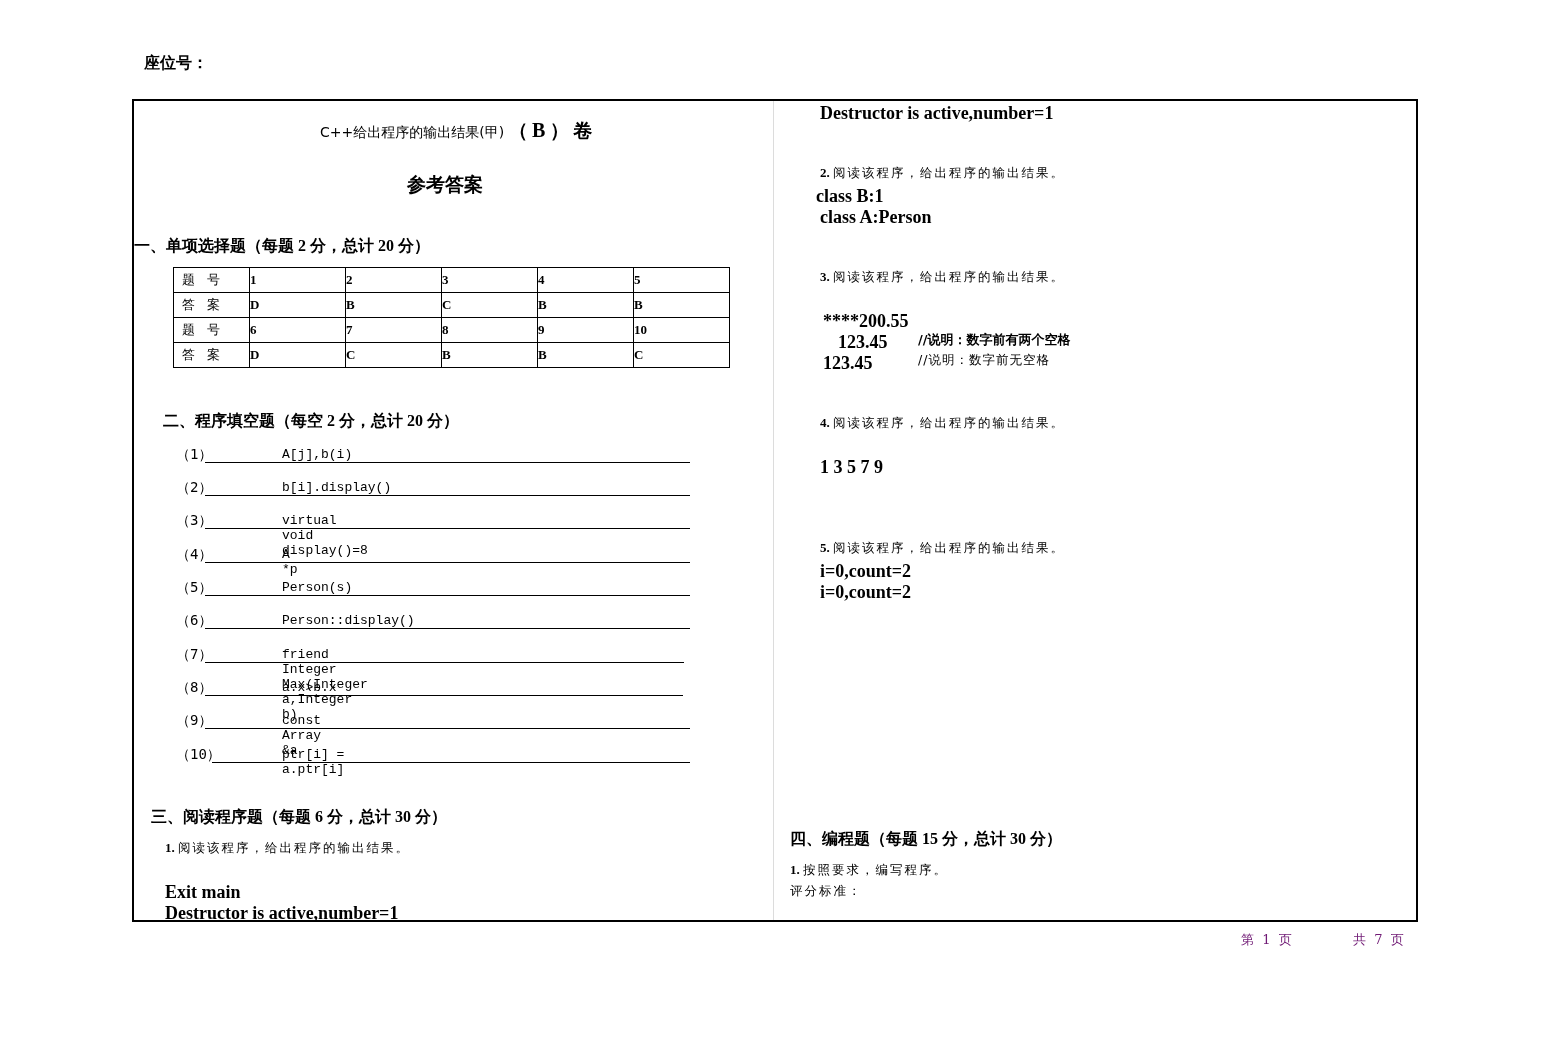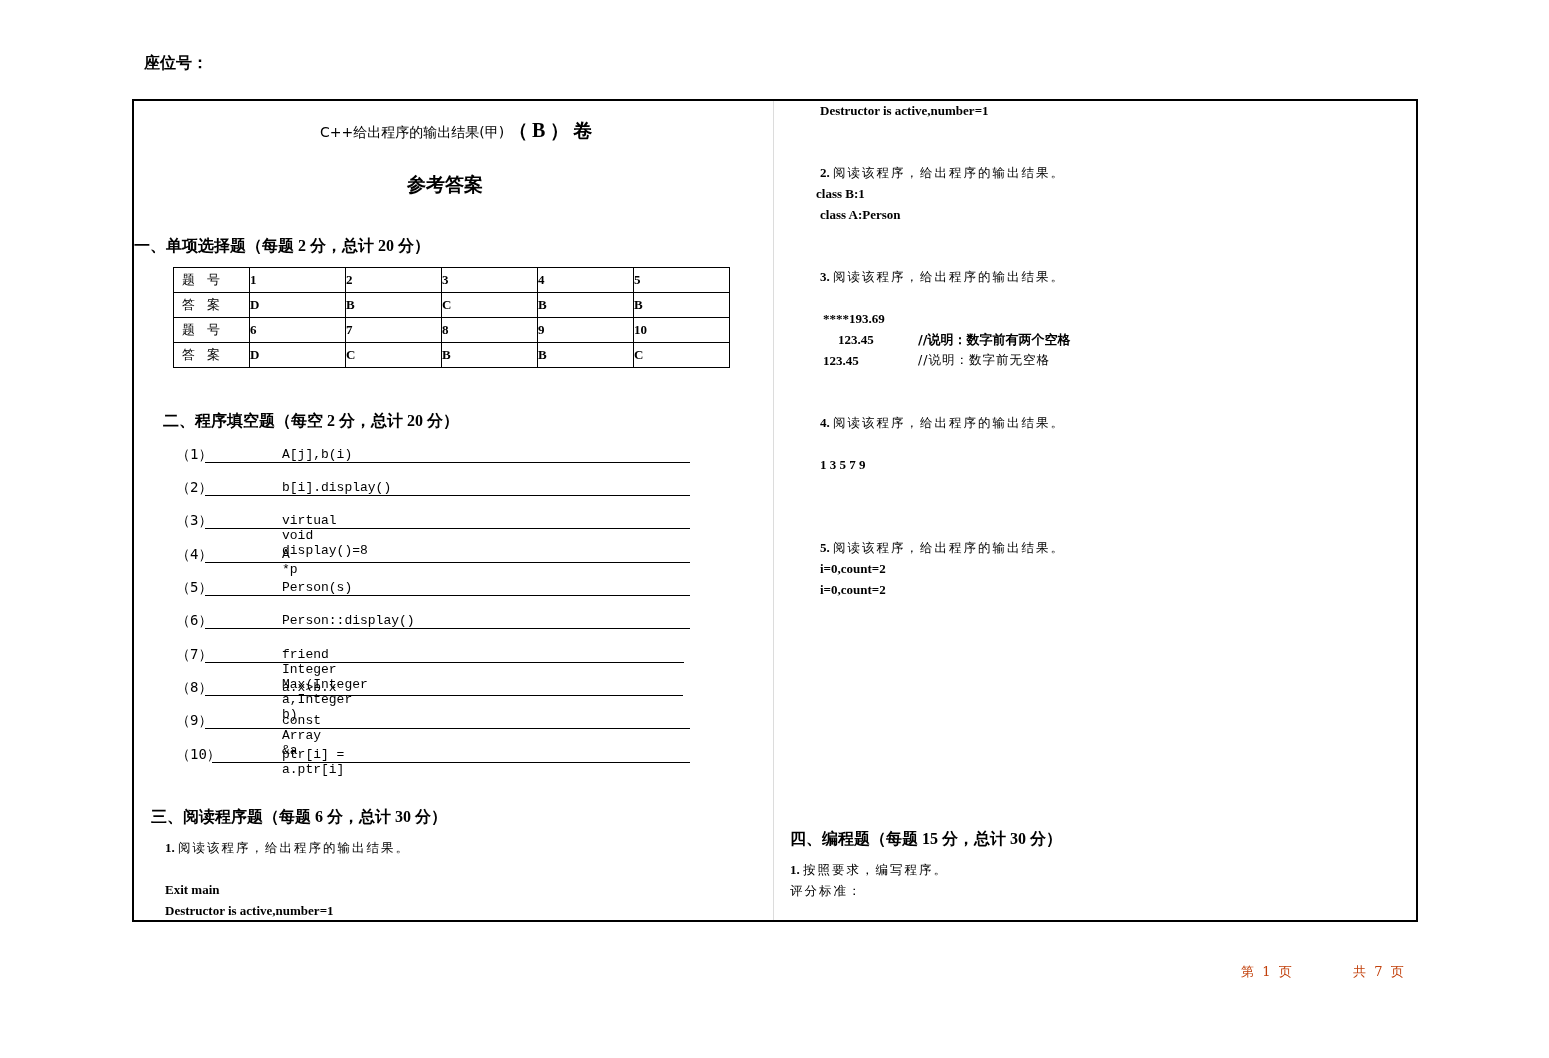--- a/index.html
+++ b/index.html
@@ -32,25 +32,25 @@
   table.answers td.label { width: 67px; font-family: "DejaVu Sans", sans-serif; font-weight: normal; letter-spacing: 12px; padding-left: 8px; }
 
   .fill-row { position: absolute; left: 176px; height: 18px; }
   .fill-num { position: absolute; left: 0; top: 0; font-size: 14px; font-family: "DejaVu Sans Mono", monospace; }
   .fill-line { position: absolute; top: 16px; height: 1px; background: #000; }
   .fill-ans { position: absolute; left: 106px; top: 1px; font-size: 13px; font-family: "Liberation Mono", "DejaVu Sans Mono", monospace; }
 
   .q-text { font-size: 13px; }
   .q-text .num { font-weight: bold; }
   .q-text .cn { font-family: "DejaVu Sans", sans-serif; letter-spacing: 2px; font-size: 12.5px; }
-  .out { font-size: 13px; font-weight: bold; }
+  .out { font-size: 18px; font-weight: bold; }
   .note-b { font-family: "DejaVu Sans", sans-serif; font-weight: bold; font-size: 13px; }
   .note-n { font-family: "DejaVu Sans", sans-serif; font-weight: normal; font-size: 12.5px; letter-spacing: 1px; }
 
-  .footer { font-size: 13px; font-family: "DejaVu Serif", serif; color: #c2410c; letter-spacing: 0; margin-top: 32px; }
+  .footer { font-size: 13px; font-family: "DejaVu Serif", serif; color: #701a75; letter-spacing: 0; }
 </style>
 </head>
 <body>
 
 <div class="abs seat">座位号：</div>
 
 <div class="frame"></div>
 <div class="divider"></div>
 
 <div class="abs title-line">
@@ -168,21 +168,21 @@
   <span class="num">2.</span>
   <span class="cn">阅读该程序，给出程序的输出结果。</span>
 </div>
 <div class="abs out" style="left:816px; top:186px;">class B:1</div>
 <div class="abs out" style="left:820px; top:207px;">class A:Person</div>
 
 <div class="abs q-text" style="left:820px; top:269px;">
   <span class="num">3.</span>
   <span class="cn">阅读该程序，给出程序的输出结果。</span>
 </div>
-<div class="abs out" style="left:823px; top:311px;">****193.69</div>
+<div class="abs out" style="left:823px; top:311px;">****200.55</div>
 <div class="abs out" style="left:838px; top:332px;">123.45</div>
 <div class="abs note-b" style="left:918px; top:331px;">//说明：数字前有两个空格</div>
 <div class="abs out" style="left:823px; top:353px;">123.45</div>
 <div class="abs note-n" style="left:918px; top:352px;">//说明：数字前无空格</div>
 
 <div class="abs q-text" style="left:820px; top:415px;">
   <span class="num">4.</span>
   <span class="cn">阅读该程序，给出程序的输出结果。</span>
 </div>
 <div class="abs out" style="left:820px; top:457px;">1 3 5 7 9</div>

